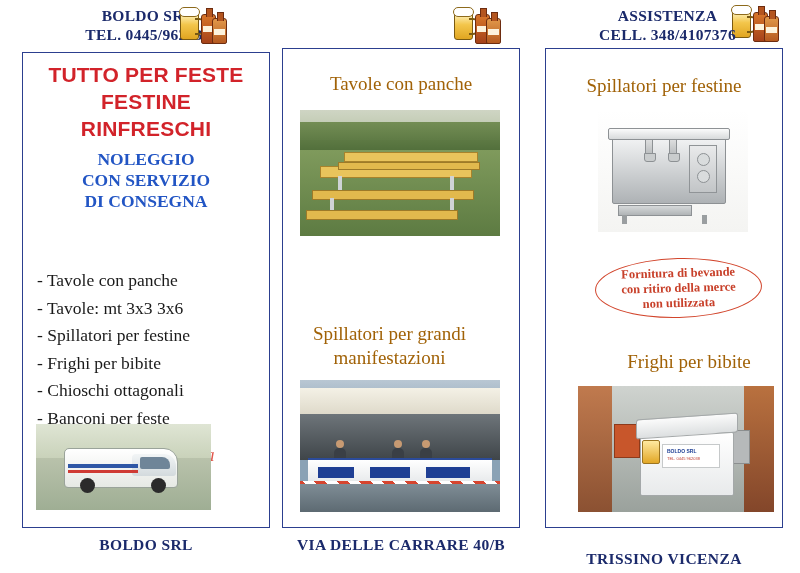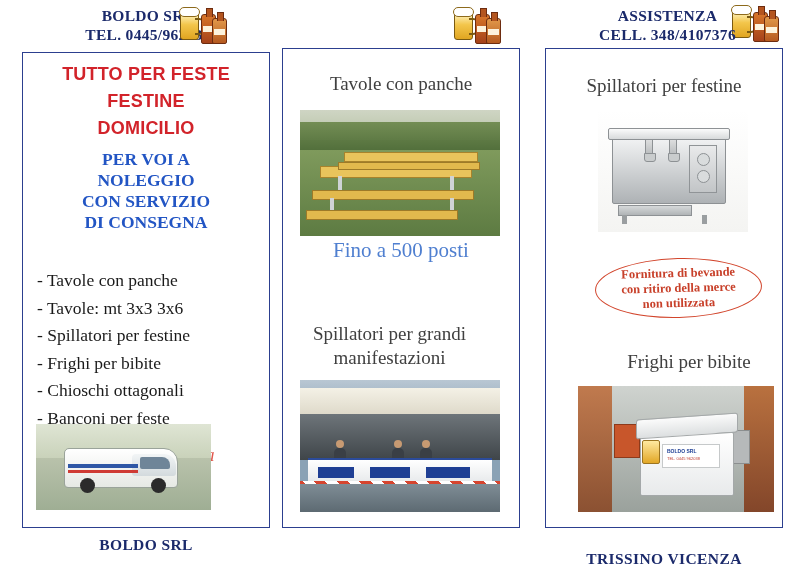--- a/index.html
+++ b/index.html
@@ -123,21 +123,21 @@
 
   
   .lp-title {
     position: absolute;
     left: 0; right: 0;
     top: 8px;
     text-align: center;
     color: #d2232a;
     font-family: "Liberation Sans", sans-serif;
     font-weight: bold;
-    font-size: 18px;
+    font-size: 21px;
     line-height: 27px;
     letter-spacing: .2px;
   }
   .lp-sub {
     position: absolute;
     left: 0; right: 0;
     top: 96px;
     text-align: center;
     color: #2255c4;
     font-family: "Liberation Serif", serif;
@@ -263,21 +263,21 @@
   }
   .fr-label { position:absolute; left: 84px; top: 58px; width: 56px; height: 22px; background:#ffffff; border:1px solid #c6c9ca; }
   .fr-label .l1 { position:absolute; left: 4px; top: 3px; font-size: 5px; color:#1f3f94; font-family:"Liberation Sans",sans-serif; font-weight:bold;}
   .fr-label .l2 { position:absolute; left: 4px; top: 11px; font-size: 4px; color:#c0392b; font-family:"Liberation Sans",sans-serif;}
   .fr-mug { position:absolute; left: 64px; top: 54px; width: 16px; height: 22px; background: linear-gradient(#ffe9a0,#e2a726); border:1px solid #9b7420; border-radius:2px;}
 
   
   .cap {
     position: absolute;
     text-align: center;
-    color: #404040;
+    color: #a16207;
     font-family: "Liberation Serif", serif;
     font-size: 19px;
     line-height: 24px;
   }
   .cap-blue-light { color: #4f7fd0; }
 
   
   .oval {
     position: absolute;
     left: 595px; top: 258px;
@@ -369,25 +369,24 @@
       <div>ASSISTENZA</div>
       <div>CELL. 348/4107376</div>
     </div>
   </div>
 
   <div class="panel panel-left">
 
     <div class="lp-title">
       <div>TUTTO PER FESTE</div>
       <div>FESTINE</div>
-      <div>DOMICILIO</div>
+      <div>RINFRESCHI</div>
     </div>
 
     <div class="lp-sub">
-      <div>PER VOI A</div>
       <div>NOLEGGIO</div>
       <div>CON SERVIZIO</div>
       <div>DI CONSEGNA</div>
     </div>
 
     <div class="lp-list">
       <div>- Tavole con panche</div>
       <div>- Tavole: mt 3x3 3x6</div>
       <div>- Spillatori per festine</div>
       <div>- Frighi per bibite</div>
@@ -424,21 +423,20 @@
     <div class="pt-leg" style="left:150px; top:66px; width:4px; height:20px;"></div>
     <div class="pt-bench" style="left:12px; top:80px; width:160px; height:8px;"></div>
     <div class="pt-leg" style="left:30px; top:88px; width:4px; height:14px;"></div>
     <div class="pt-leg" style="left:150px; top:88px; width:4px; height:14px;"></div>
 
     <div class="pt-tbl" style="left:44px; top:42px; width:132px; height:8px;"></div>
     <div class="pt-bench" style="left:38px; top:52px; width:140px; height:6px;"></div>
     <div class="pt-bench" style="left:6px; top:100px; width:150px; height:8px;"></div>
   </div>
 
-  <div class="cap cap-blue-light" style="left:282px; top:238px; width:238px; font-size:21px;">Fino a 500 posti</div>
 
   <div class="cap" style="left:282px; top:322px; width:215px;">
     <div>Spillatori per grandi</div>
     <div>manifestazioni</div>
   </div>
 
   <div class="photo photo-stand">
     <div class="st-sky"></div>
     <div class="st-tent"></div>
     <div class="st-struct"></div>
@@ -503,15 +501,16 @@
     <div class="fr-box"></div>
     <div class="fr-lid"></div>
     <div class="fr-mug"></div>
     <div class="fr-label">
       <div class="l1">BOLDO SRL</div>
       <div class="l2">TEL. 0445 962038</div>
     </div>
   </div>
 
   <div class="footer foot-1">BOLDO SRL</div>
+  <div class="footer foot-2">VIA DELLE CARRARE 40/B</div>
   <div class="footer foot-3">TRISSINO VICENZA</div>
 
 </div>
 
 </body></html>

